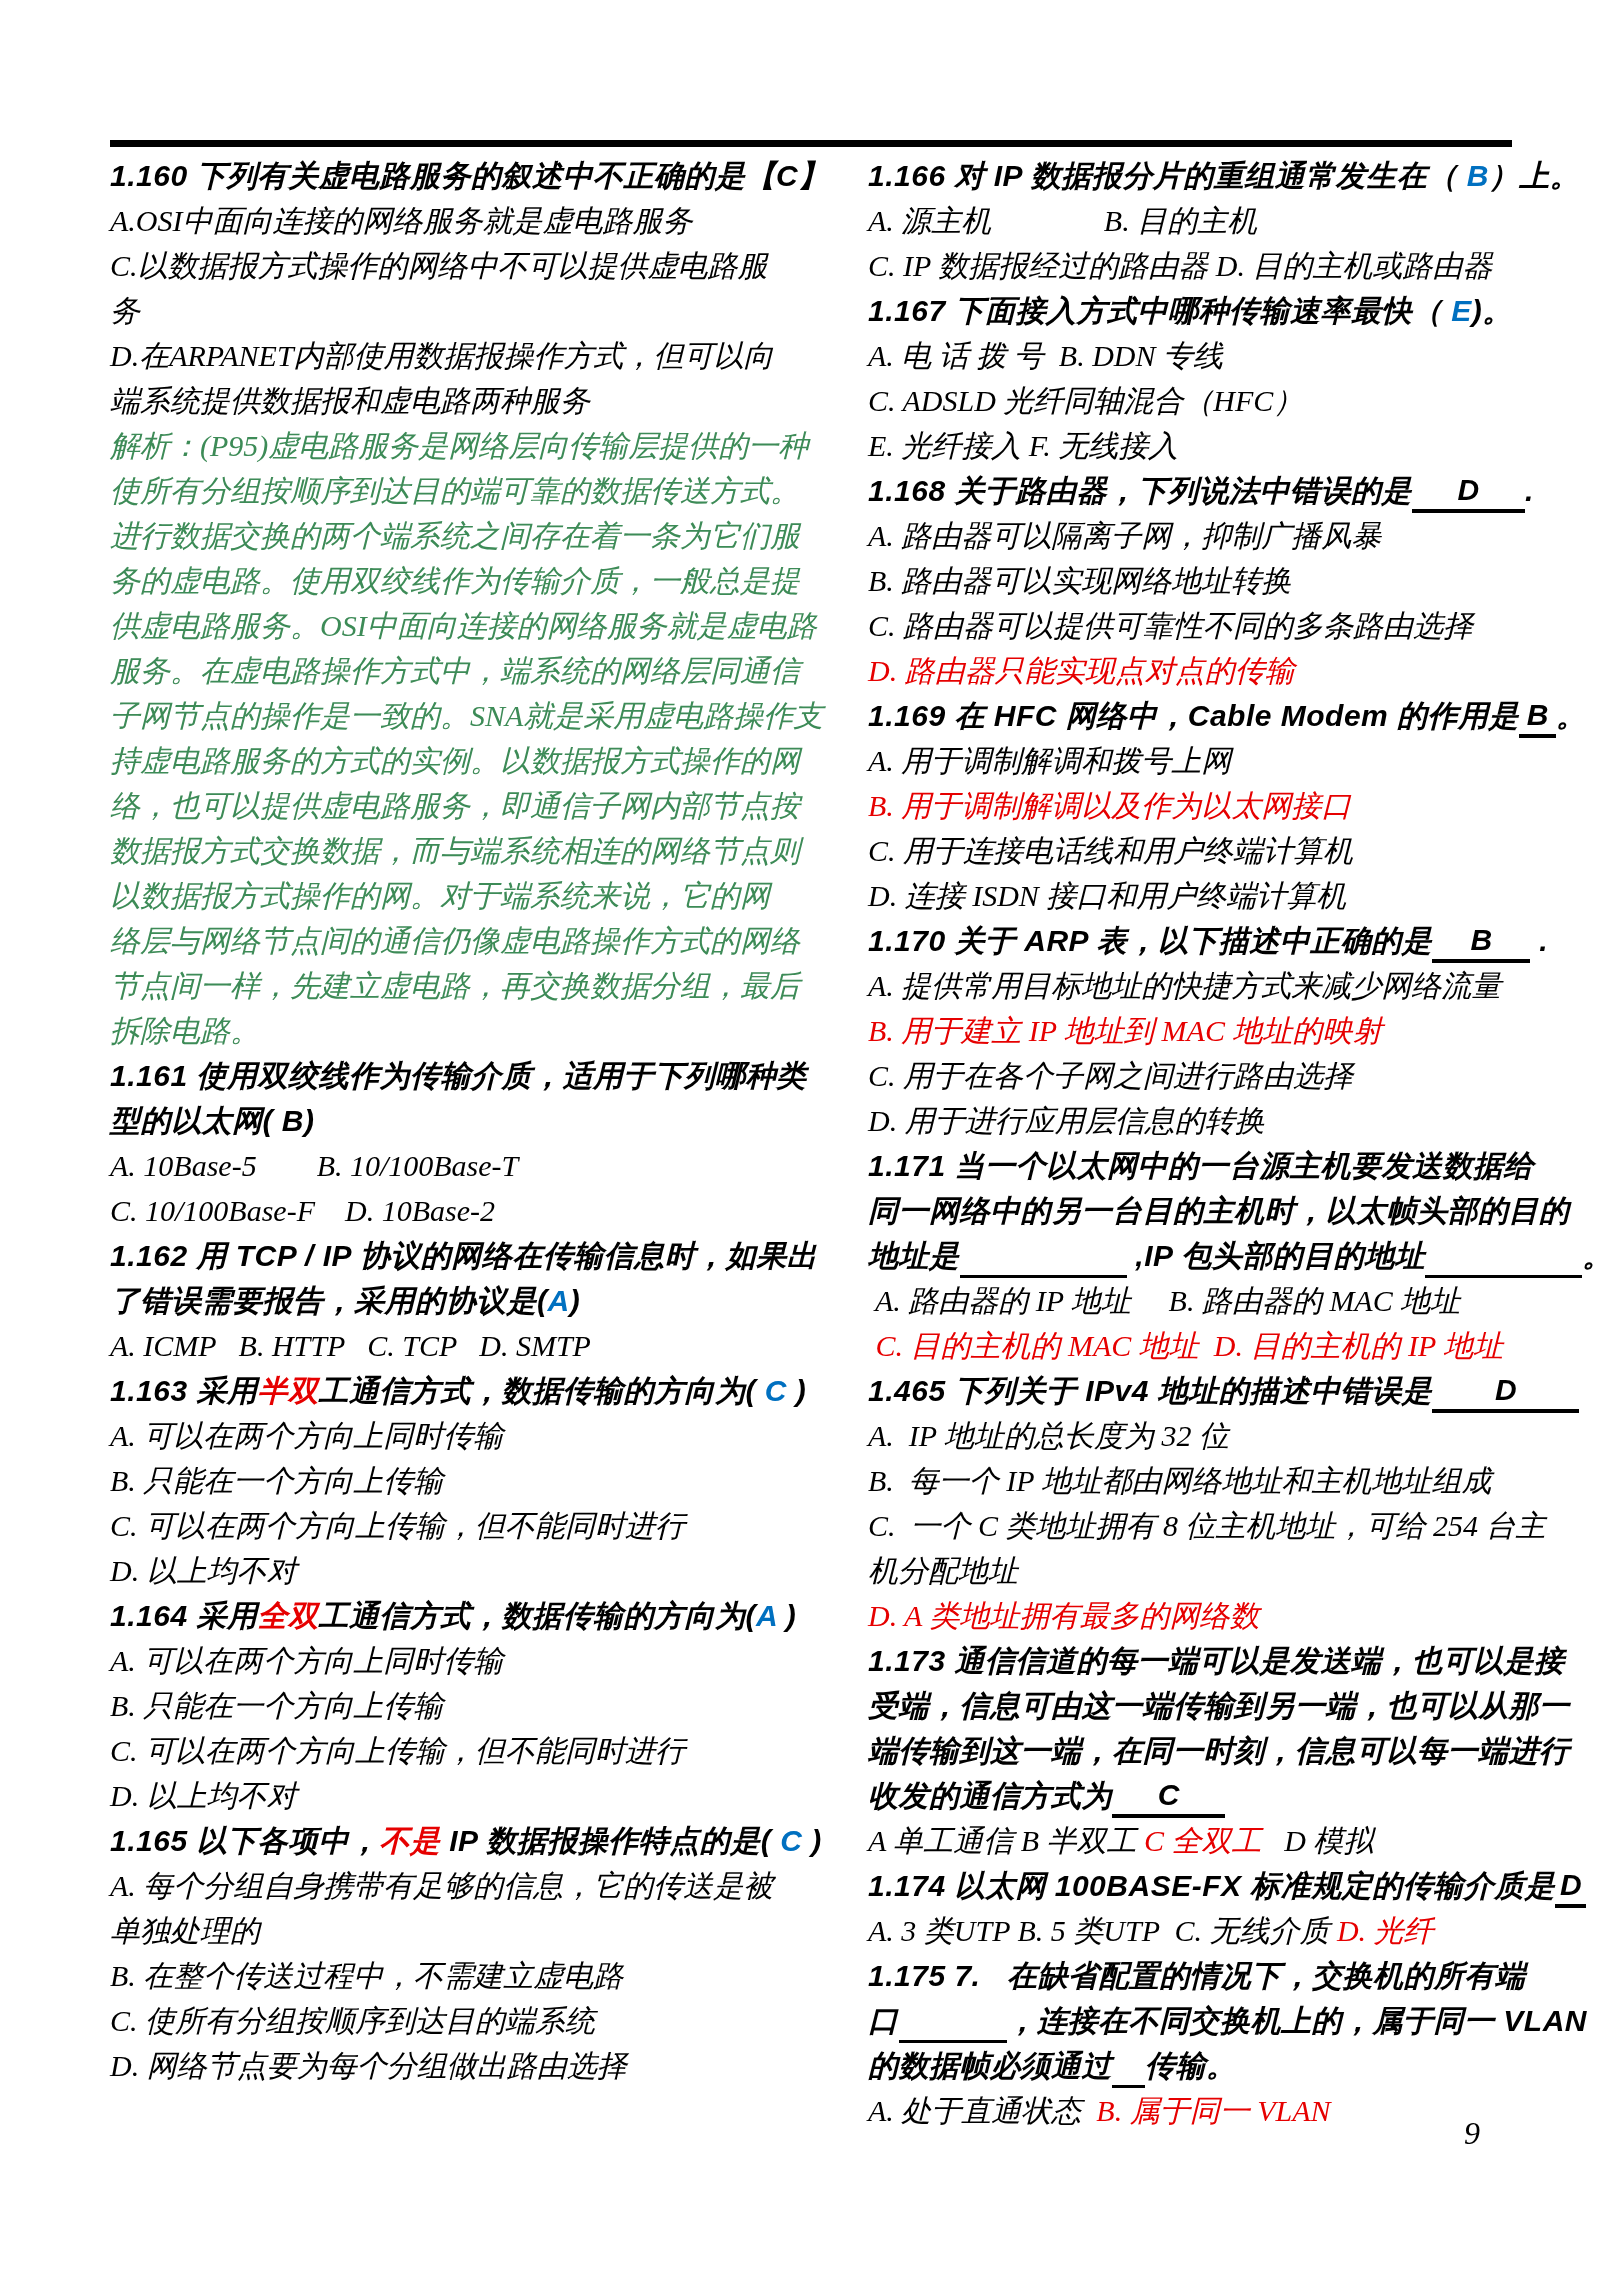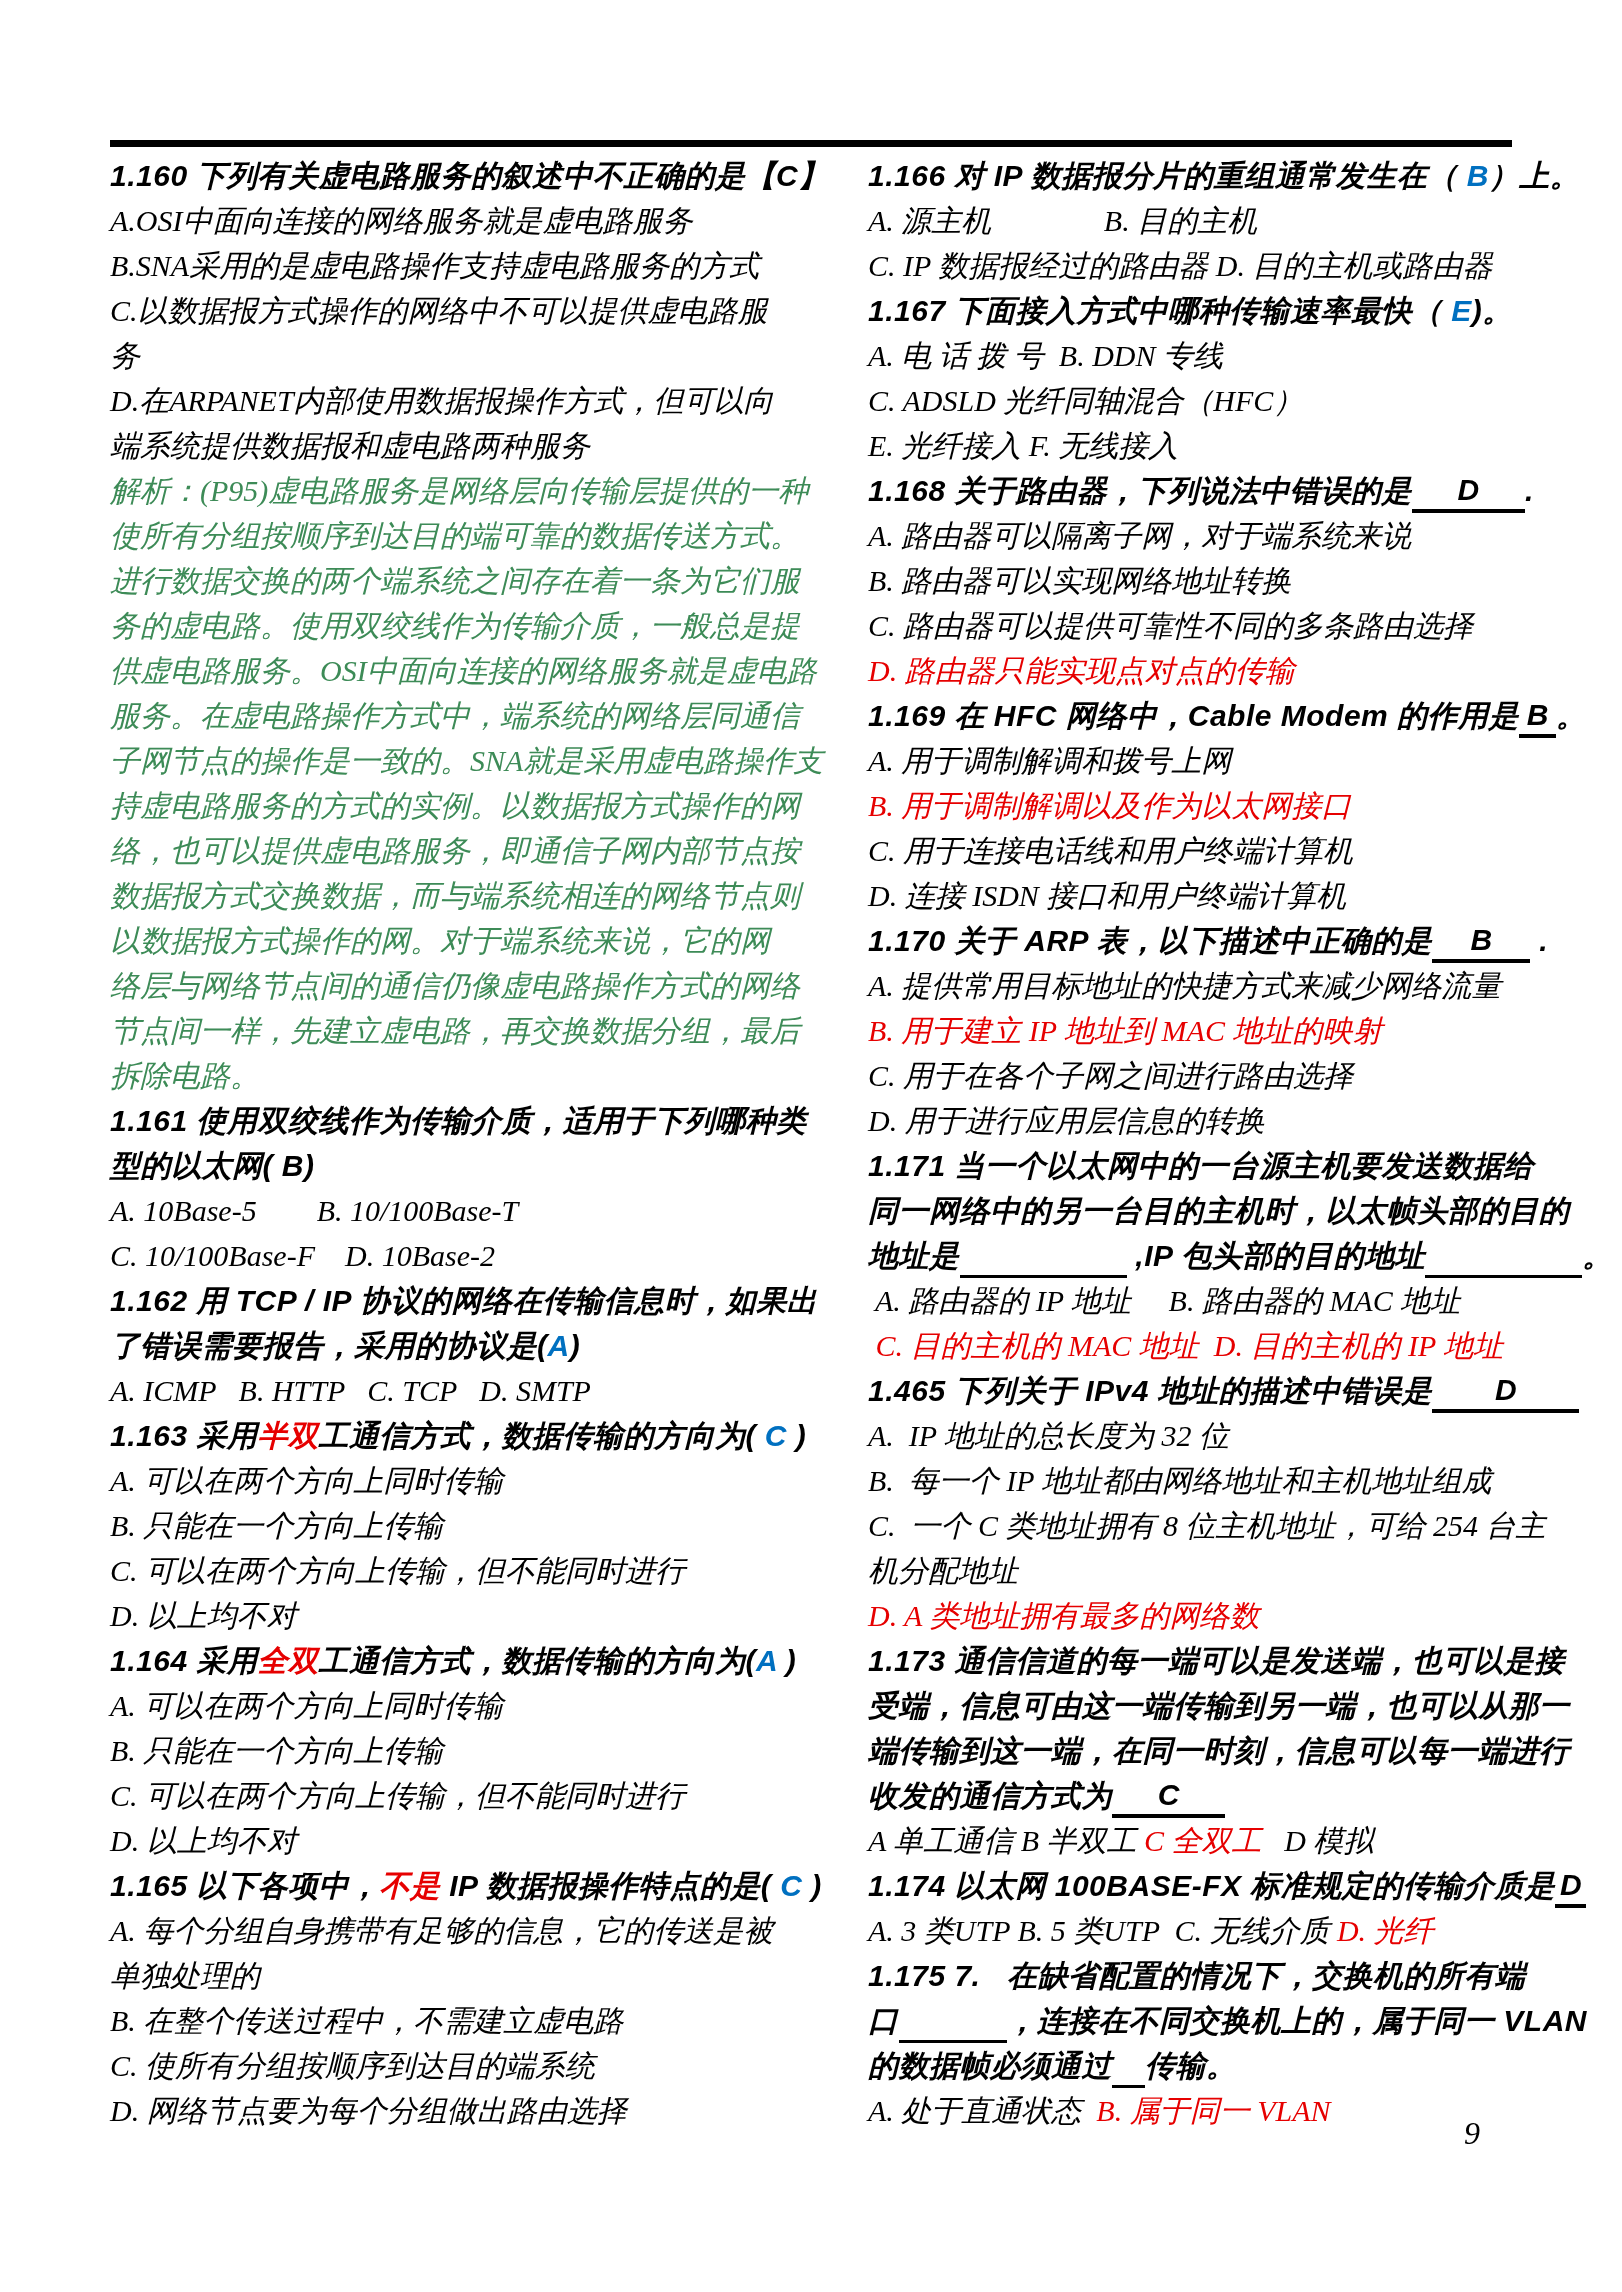--- a/index.html
+++ b/index.html
@@ -53,21 +53,20 @@
   }
 </style>
 </head>
 <body>
 
 <div id="page">
   <div id="rule"></div>
   <div id="col-left" class="col">
       <div class="line"><span class="rb">1.160 下列有关虚电路服务的叙述中不正确的是【C】</span></div>
       <div class="line"><span class="rn">A.OSI中面向连接的网络服务就是虚电路服务</span></div>
-      <div class="line"><span class="rn">B.SNA采用的是虚电路操作支持虚电路服务的方式</span></div>
       <div class="line"><span class="rn">C.以数据报方式操作的网络中不可以提供虚电路服</span></div>
       <div class="line"><span class="rn">务</span></div>
       <div class="line"><span class="rn">D.在ARPANET内部使用数据报操作方式，但可以向</span></div>
       <div class="line"><span class="rn">端系统提供数据报和虚电路两种服务</span></div>
       <div class="line"><span class="rn green">解析：(P95)虚电路服务是网络层向传输层提供的一种</span></div>
       <div class="line"><span class="rn green">使所有分组按顺序到达目的端可靠的数据传送方式。</span></div>
       <div class="line"><span class="rn green">进行数据交换的两个端系统之间存在着一条为它们服</span></div>
       <div class="line"><span class="rn green">务的虚电路。使用双绞线作为传输介质，一般总是提</span></div>
       <div class="line"><span class="rn green">供虚电路服务。OSI中面向连接的网络服务就是虚电路</span></div>
       <div class="line"><span class="rn green">服务。在虚电路操作方式中，端系统的网络层同通信</span></div>
@@ -105,21 +104,21 @@
     </div>
   <div id="col-right" class="col">
       <div class="line"><span class="rb">1.166 对 IP 数据报分片的重组通常发生在（ </span><span class="rb blue">B</span><span class="rb">）上。</span></div>
       <div class="line"><span class="rn">A. 源主机               B. 目的主机</span></div>
       <div class="line"><span class="rn">C. IP 数据报经过的路由器 D. 目的主机或路由器</span></div>
       <div class="line"><span class="rb">1.167 下面接入方式中哪种传输速率最快（ </span><span class="rb blue">E</span><span class="rb">)。</span></div>
       <div class="line"><span class="rn">A. 电 话 拨 号  B. DDN 专线</span></div>
       <div class="line"><span class="rn">C. ADSLD 光纤同轴混合（HFC）</span></div>
       <div class="line"><span class="rn">E. 光纤接入 F. 无线接入</span></div>
       <div class="line"><span class="rb">1.168 关于路由器，下列说法中错误的是</span><span class="ru" style="width: 113px;">D</span><span class="rb">.</span></div>
-      <div class="line"><span class="rn">A. 路由器可以隔离子网，对于端系统来说</span></div>
+      <div class="line"><span class="rn">A. 路由器可以隔离子网，抑制广播风暴</span></div>
       <div class="line"><span class="rn">B. 路由器可以实现网络地址转换</span></div>
       <div class="line"><span class="rn">C. 路由器可以提供可靠性不同的多条路由选择</span></div>
       <div class="line"><span class="rn red">D. 路由器只能实现点对点的传输</span></div>
       <div class="line"><span class="rb">1.169 在 HFC 网络中，Cable Modem 的作用是</span><span class="ru" style="width: 37px;">B</span><span class="rb">。</span></div>
       <div class="line"><span class="rn">A. 用于调制解调和拨号上网</span></div>
       <div class="line"><span class="rn red">B. 用于调制解调以及作为以太网接口</span></div>
       <div class="line"><span class="rn">C. 用于连接电话线和用户终端计算机</span></div>
       <div class="line"><span class="rn">D. 连接 ISDN 接口和用户终端计算机</span></div>
       <div class="line"><span class="rb">1.170 关于 ARP 表，以下描述中正确的是</span><span class="ru" style="width: 98px;">B</span><span class="rb"> .</span></div>
       <div class="line"><span class="rn">A. 提供常用目标地址的快捷方式来减少网络流量</span></div>

